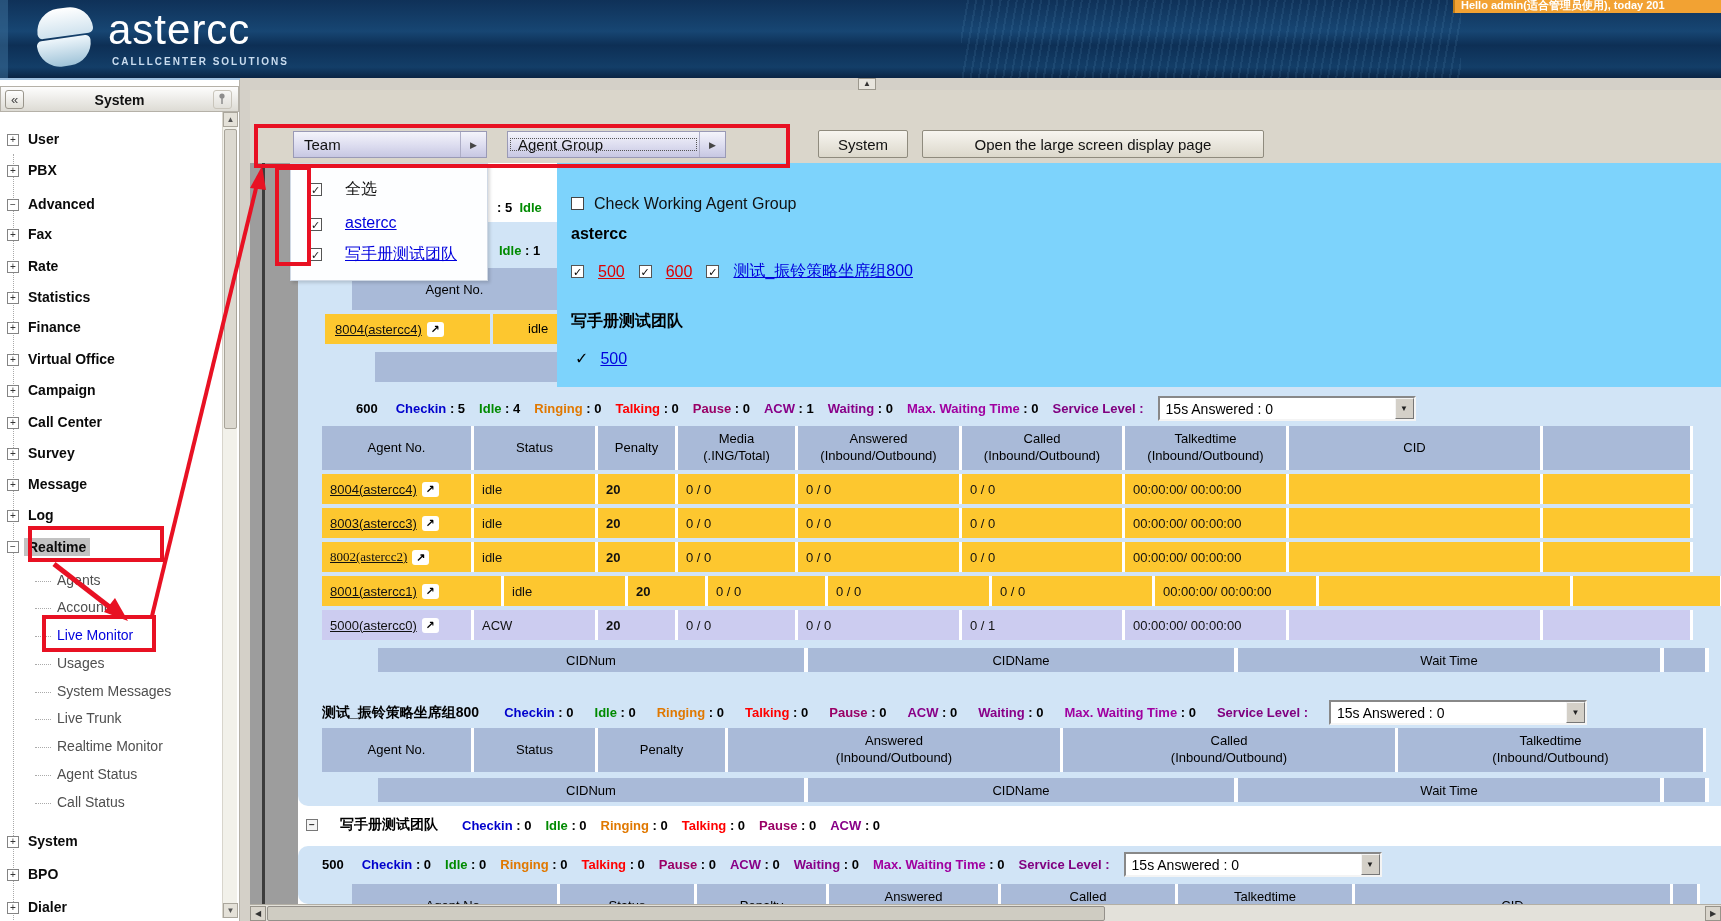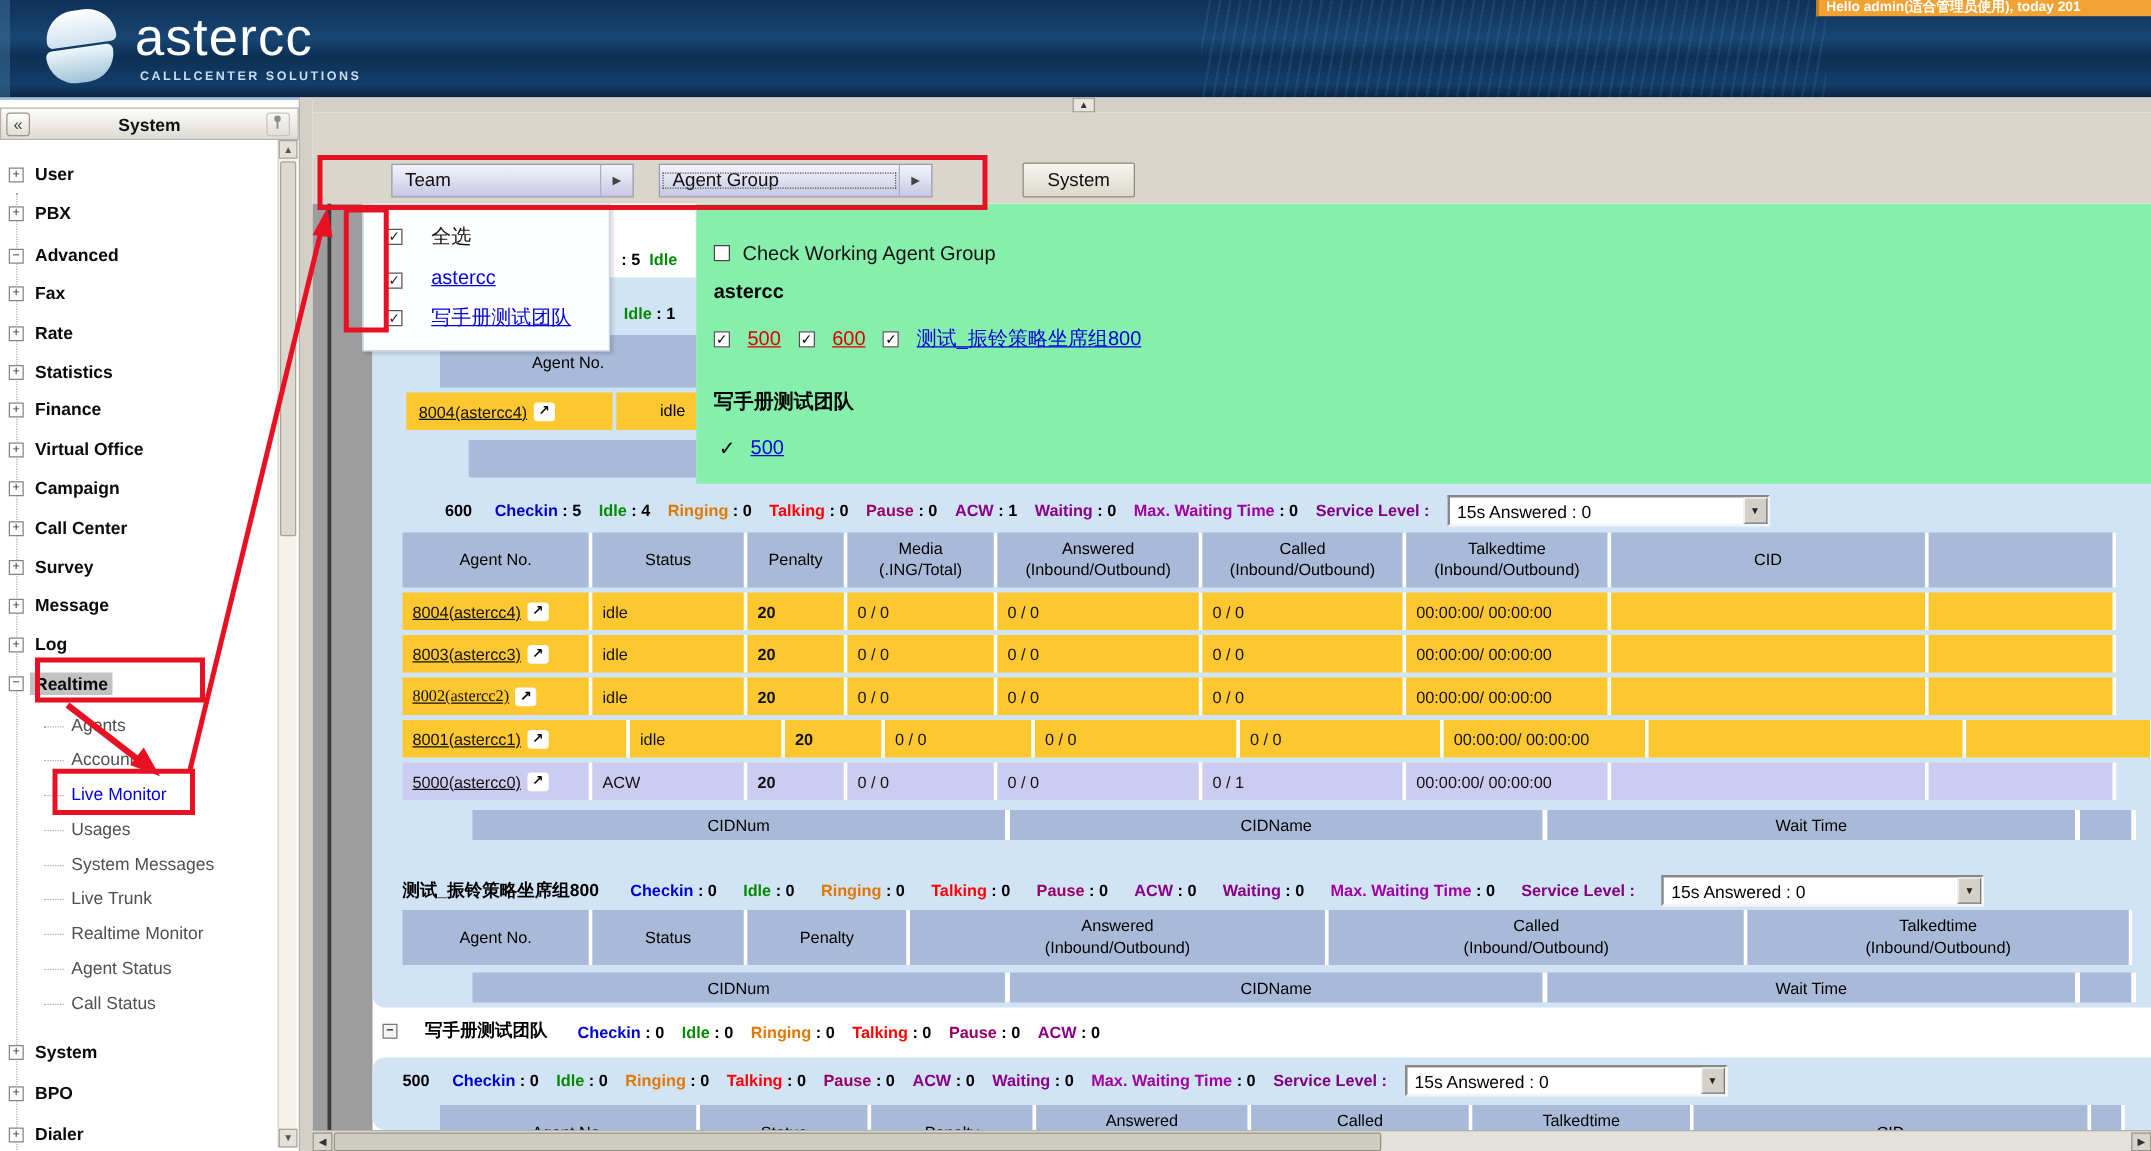--- a/index.html
+++ b/index.html
@@ -49,35 +49,35 @@
   .topstrip .up { position:absolute; left:608px; top:0; width:18px; height:12px; background:#e8e5de; border:1px solid #9b978d; font-size:8px; line-height:10px; text-align:center; color:#333; }
   .controls-band { position:absolute; left:250px; top:90px; width:1471px; height:73px; background:#dad6cb; }
   .white-page { position:absolute; left:250px; top:163px; width:1471px; height:741px; background:#fff; }
   .gutter { position:absolute; left:250px; top:163px; width:48px; height:741px; background:#9d9d9d; }
   .gutter .dark { position:absolute; left:12px; top:0; width:3px; height:741px; background:#3c3c3c; }
 
   
   .processing { position:absolute; left:262px; top:92px; width:318px; height:38px; background:#f6dfb4; display:flex; align-items:center; justify-content:center; gap:8px; font-size:15px; color:#1a1a1a; }
 
   
-  .dd { position:absolute; top:131px; height:27px; background:linear-gradient(180deg,#f4f4fb 0%,#dcdcef 55%,#c7c7e2 100%); border:1px solid #9a9ab6; display:flex; align-items:center;margin-left:20px; }
+  .dd { position:absolute; top:131px; height:27px; background:linear-gradient(180deg,#f4f4fb 0%,#dcdcef 55%,#c7c7e2 100%); border:1px solid #9a9ab6; display:flex; align-items:center; }
   .dd .txt { flex:1; padding-left:10px; font-size:15px; color:#111; }
   .dd .arr { width:26px; align-self:stretch; border-left:1px solid #adadc6; display:flex; align-items:center; justify-content:center; font-size:9px; color:#444; }
   .dd.focus .txt { outline:1px dotted #555; outline-offset:-3px; }
   .btn { position:absolute; top:130px; height:28px; background:linear-gradient(180deg,#f7f5f0,#dcd8cb); border:1px solid #8f8b7e; border-radius:2px; font-size:15px; color:#111; display:flex; align-items:center; justify-content:center; }
 
   
   .team-panel { position:absolute; left:290px; top:163px; width:198px; height:118px; background:#fdfeff; border:1px solid #cfd8e4; box-shadow:2px 2px 3px rgba(0,0,0,.15); z-index:11; }
   .trow { position:absolute; left:0; height:20px; }
   .cb { position:absolute; width:13px; height:13px; border:1px solid #555; background:#fff; font-size:11px; line-height:12px; text-align:center; color:#222; }
   .trow .lbl { position:absolute; left:54px; top:-2px; font-size:16px; color:#111; white-space:nowrap; }
   .lnk-blue { color:#0000dd !important; text-decoration:underline; }
   .lnk-red { color:#dd0000 !important; text-decoration:underline; }
 
-  .ag-panel { position:absolute; left:557px; top:163px; width:1164px; height:224px; background:#86efac; z-index:10; }
+  .ag-panel { position:absolute; left:557px; top:163px; width:1164px; height:224px; background:#7dd3fc; z-index:10; }
   .ag-check { position:absolute; left:14px; top:32px; font-size:16px; color:#111; }
   .ag-check .cb2 { display:inline-block; width:13px; height:13px; border:1px solid #444; background:#fff; vertical-align:-1px; margin-right:10px; }
   .ag-title { position:absolute; left:14px; top:62px; font-size:16px; font-weight:bold; color:#000; }
   .ag-opts { position:absolute; left:14px; top:98px; display:flex; gap:14px; align-items:center; font-size:16px; }
   .ag-opts .cbx { width:13px; height:13px; border:1px solid #555; background:#fff; font-size:11px; line-height:12px; text-align:center; }
   .ag-title2 { position:absolute; left:14px; top:148px; font-size:16px; font-weight:bold; color:#000; }
   .ag-opts2 { position:absolute; left:18px; top:186px; display:flex; gap:12px; align-items:center; font-size:16px; }
 
   
   .frag { position:absolute; font-size:13px; font-weight:bold; white-space:nowrap; z-index:3; }
@@ -457,20 +457,21 @@
 
   <div class="dd" style="left:293px; width:194px; z-index:15;">
     <span class="txt">Team</span>
       <span class="arr">▶</span>
   </div>
   <div class="dd focus" style="left:507px; width:219px; z-index:15;">
     <span class="txt">Agent Group</span>
       <span class="arr">▶</span>
   </div>
   <div class="btn" style="left:818px; width:90px; z-index:15;">System</div>
+  <div class="btn" style="left:922px; width:342px; z-index:15;">Open the large screen display page</div>
 
   <div class="team-panel" id="teamPanel">
       <div class="trow" style="top: 17px; left: 0px;">
         <div class="cb" style="left: 18px; top: 2px;">✓</div>
         <div class="lbl">全选</div>
       </div>
       <div class="trow" style="top: 52px; left: 0px;">
         <div class="cb" style="left: 18px; top: 2px;">✓</div>
         <div class="lbl lnk-blue">astercc</div>
       </div>

